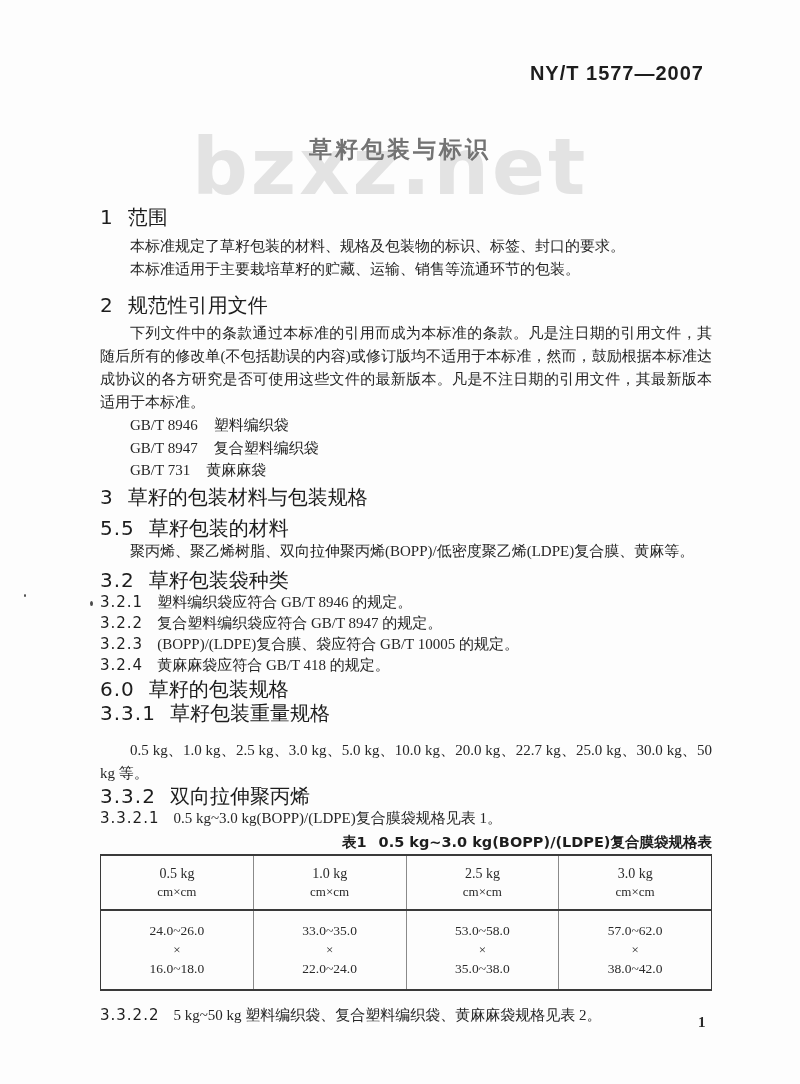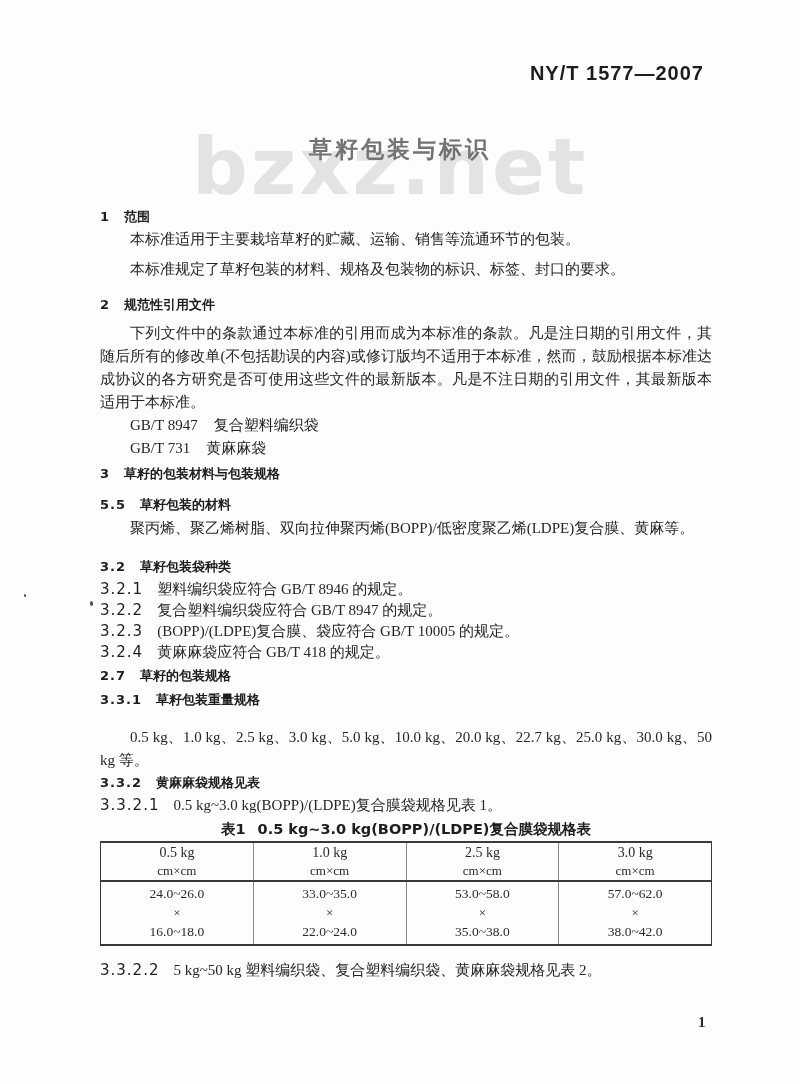--- a/index.html
+++ b/index.html
@@ -55,22 +55,22 @@
     position: absolute;
     top: 200px;
     left: 100px;
     width: 612px;
     z-index: 1;
     font-size: 15px;
   }
   .clause {
     margin: 0;
     font-family: "DejaVu Sans", "Liberation Sans", sans-serif;
-    font-weight: bold;
-    font-size: 13px;
+    font-weight: normal;
+    font-size: 20px;
     line-height: 22px;
     color: #1d1d1d;
   }
   .clause .cnum { margin-right: 14px; letter-spacing: 1px; }
   .para {
     margin: 0;
     text-indent: 2em;
     line-height: 23px;
     text-align: justify;
     color: #262626;
@@ -84,41 +84,41 @@
     font-family: "DejaVu Sans", "Liberation Sans", sans-serif;
     margin-right: 14px;
     letter-spacing: 1px;
     color: #1d1d1d;
   }
   .refs { margin: 0; }
   .ref { margin: 0; padding-left: 2em; line-height: 22.5px; color: #262626; }
   .ref .ref-code { margin-right: 16px; }
   .table-caption {
     margin: 0;
-    text-align: center;
+    text-align: right;
     font-family: "DejaVu Sans", "Liberation Sans", sans-serif;
     font-weight: bold;
     font-size: 14.5px;
     line-height: 20px;
     color: #1d1d1d;
   }
   .table-caption .cap-label { margin-right: 12px; }
   table.spec-table {
     width: 100%;
     border-collapse: collapse;
     table-layout: fixed;
     border: 1.5px solid #3a3a3a;
     border-top-width: 2.5px;
     border-bottom-width: 2px;
   }
   table.spec-table th, table.spec-table td {
     border-left: 1px solid #8a8a8a;
     text-align: center;
     font-weight: normal;
-    padding: 0 2px;
+    padding: 8px 2px;
     color: #2a2a2a;
   }
   table.spec-table th:first-child, table.spec-table td:first-child { border-left: none; }
   table.spec-table thead tr { border-bottom: 2.5px solid #3a3a3a; }
   .th-w { font-size: 14px; line-height: 19px; }
   .th-u { font-size: 13px; line-height: 18px; }
   table.spec-table td { height: 62px; font-size: 13.5px; }
   td .dim { line-height: 20px; }
   td .times { line-height: 18px; font-size: 13px; }
   .page-number {
@@ -146,60 +146,61 @@
   <h1 class="doc-title">草籽包装与标识</h1>
 
   <span class="speck speck-a"></span>
   <span class="speck speck-b"></span>
 
   <div class="content">
 
     <h2 class="clause" style="margin-top:6px">
       <span class="cnum">1</span><span>范围</span>
     </h2>
+    <p class="para" style="margin-top:7px">本标准规定了草籽包装的材料、规格及包装物的标识、标签、封口的要求。</p>
     <p class="para">本标准适用于主要栽培草籽的贮藏、运输、销售等流通环节的包装。</p>
-    <p class="para" style="margin-top:7px">本标准规定了草籽包装的材料、规格及包装物的标识、标签、封口的要求。</p>
 
     <h2 class="clause" style="margin-top:13px">
       <span class="cnum">2</span><span>规范性引用文件</span>
     </h2>
     <p class="para" style="margin-top:6px">下列文件中的条款通过本标准的引用而成为本标准的条款。凡是注日期的引用文件，其随后所有的修改单(不包括勘误的内容)或修订版均不适用于本标准，然而，鼓励根据本标准达成协议的各方研究是否可使用这些文件的最新版本。凡是不注日期的引用文件，其最新版本适用于本标准。</p>
     <div class="refs">
+      <p class="ref"><span class="ref-code">GB/T 8946</span><span>塑料编织袋</span></p>
       <p class="ref"><span class="ref-code">GB/T 8947</span><span>复合塑料编织袋</span></p>
       <p class="ref"><span class="ref-code">GB/T 731</span><span>黄麻麻袋</span></p>
     </div>
 
     <h2 class="clause" style="margin-top:4px">
       <span class="cnum">3</span><span>草籽的包装材料与包装规格</span>
     </h2>
 
     <h2 class="clause" style="margin-top:9px">
       <span class="cnum">5.5</span><span>草籽包装的材料</span>
     </h2>
     <p class="para" style="margin-top:1px">聚丙烯、聚乙烯树脂、双向拉伸聚丙烯(BOPP)/低密度聚乙烯(LDPE)复合膜、黄麻等。</p>
 
-    <h2 class="clause" style="margin-top:16px">
+    <h2 class="clause" style="margin-top:6px">
       <span class="cnum">3.2</span><span>草籽包装袋种类</span>
     </h2>
     <p class="item" style="margin-top:1px"><span class="cnum">3.2.1</span><span>塑料编织袋应符合 GB/T 8946 的规定。</span></p>
     <p class="item"><span class="cnum">3.2.2</span><span>复合塑料编织袋应符合 GB/T 8947 的规定。</span></p>
     <p class="item"><span class="cnum">3.2.3</span><span>(BOPP)/(LDPE)复合膜、袋应符合 GB/T 10005 的规定。</span></p>
     <p class="item"><span class="cnum">3.2.4</span><span>黄麻麻袋应符合 GB/T 418 的规定。</span></p>
 
     <h2 class="clause" style="margin-top:2px">
-      <span class="cnum">2.7</span><span>草籽的包装规格</span>
+      <span class="cnum">6.0</span><span>草籽的包装规格</span>
     </h2>
 
     <h2 class="clause" style="margin-top:2px">
       <span class="cnum">3.3.1</span><span>草籽包装重量规格</span>
     </h2>
     <p class="para" style="margin-top:15px">0.5 kg、1.0 kg、2.5 kg、3.0 kg、5.0 kg、10.0 kg、20.0 kg、22.7 kg、25.0 kg、30.0 kg、50 kg 等。</p>
 
     <h2 class="clause">
-      <span class="cnum">3.3.2</span><span>黄麻麻袋规格见表</span>
+      <span class="cnum">3.3.2</span><span>双向拉伸聚丙烯</span>
     </h2>
     <p class="item" style="margin-top:1px"><span class="cnum">3.3.2.1</span><span>0.5 kg~3.0 kg(BOPP)/(LDPE)复合膜袋规格见表 1。</span></p>
 
     <p class="table-caption" style="margin-top:3px">
       <span class="cap-label">表1</span><span>0.5 kg~3.0 kg(BOPP)/(LDPE)复合膜袋规格表</span>
     </p>
 
     <table class="spec-table" style="margin-top:2px">
       <thead>
         <tr>

